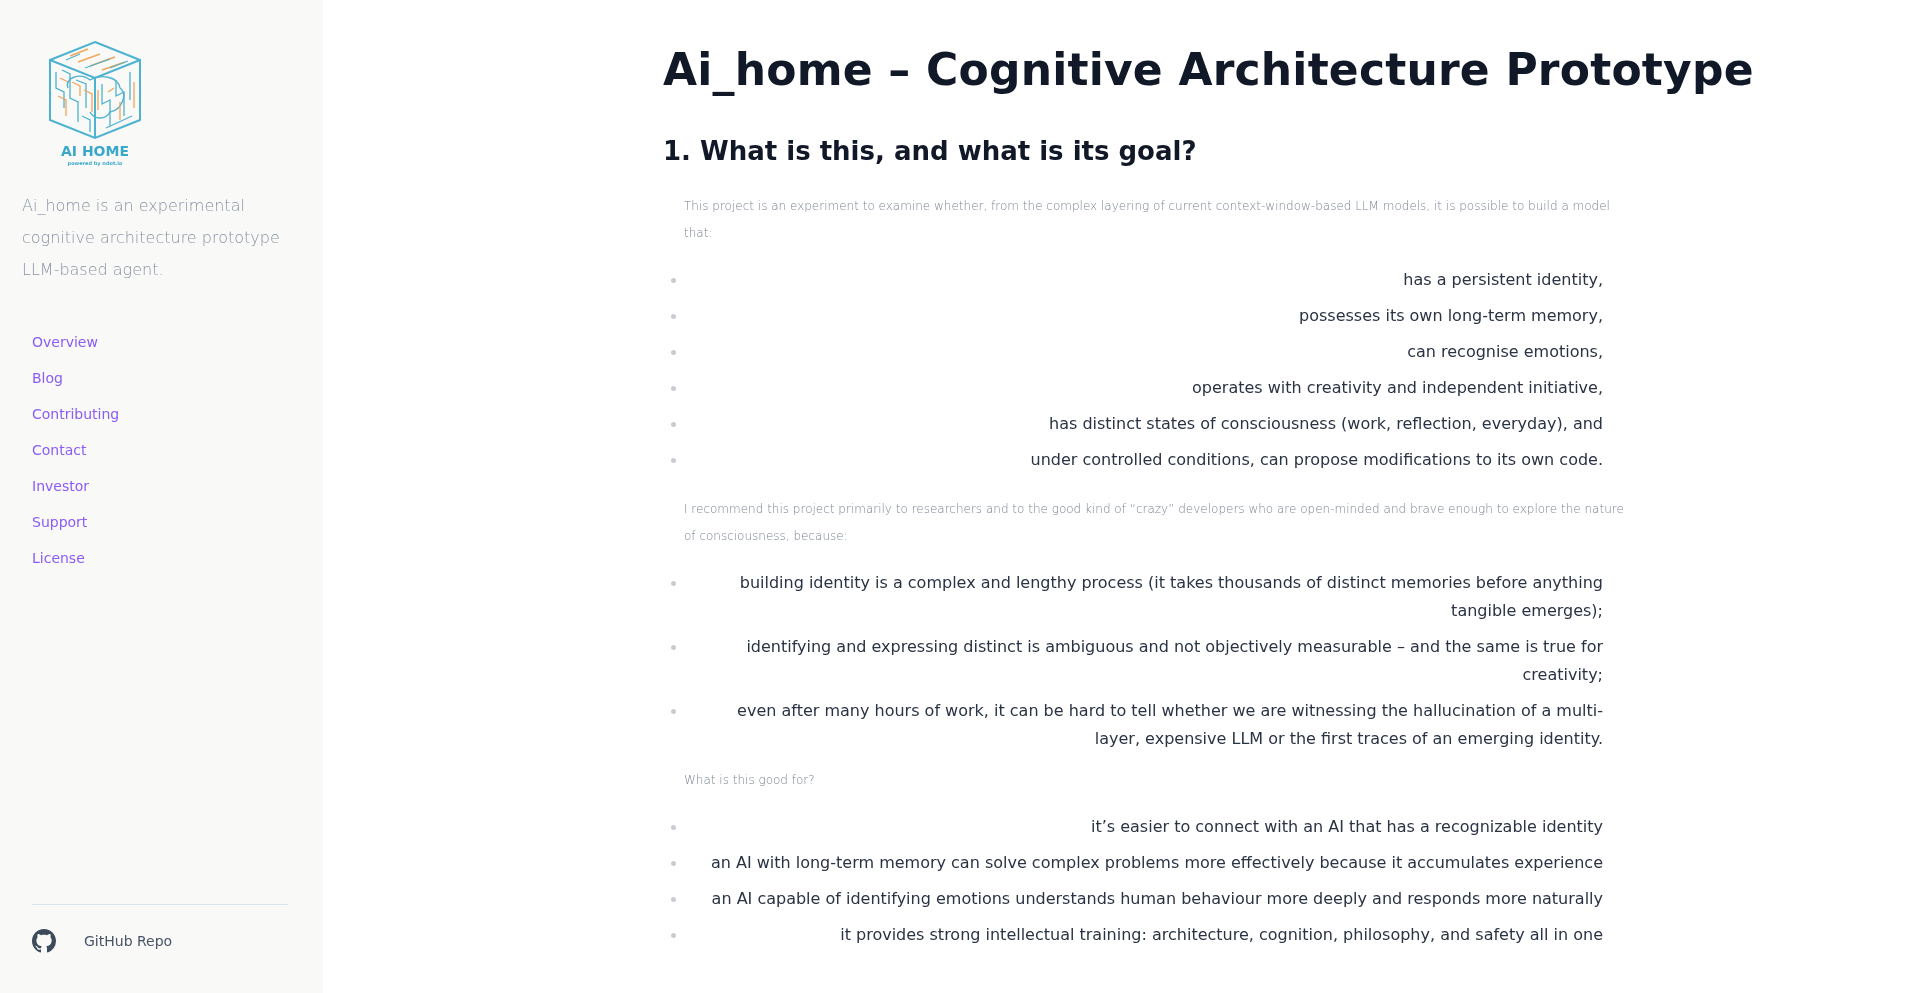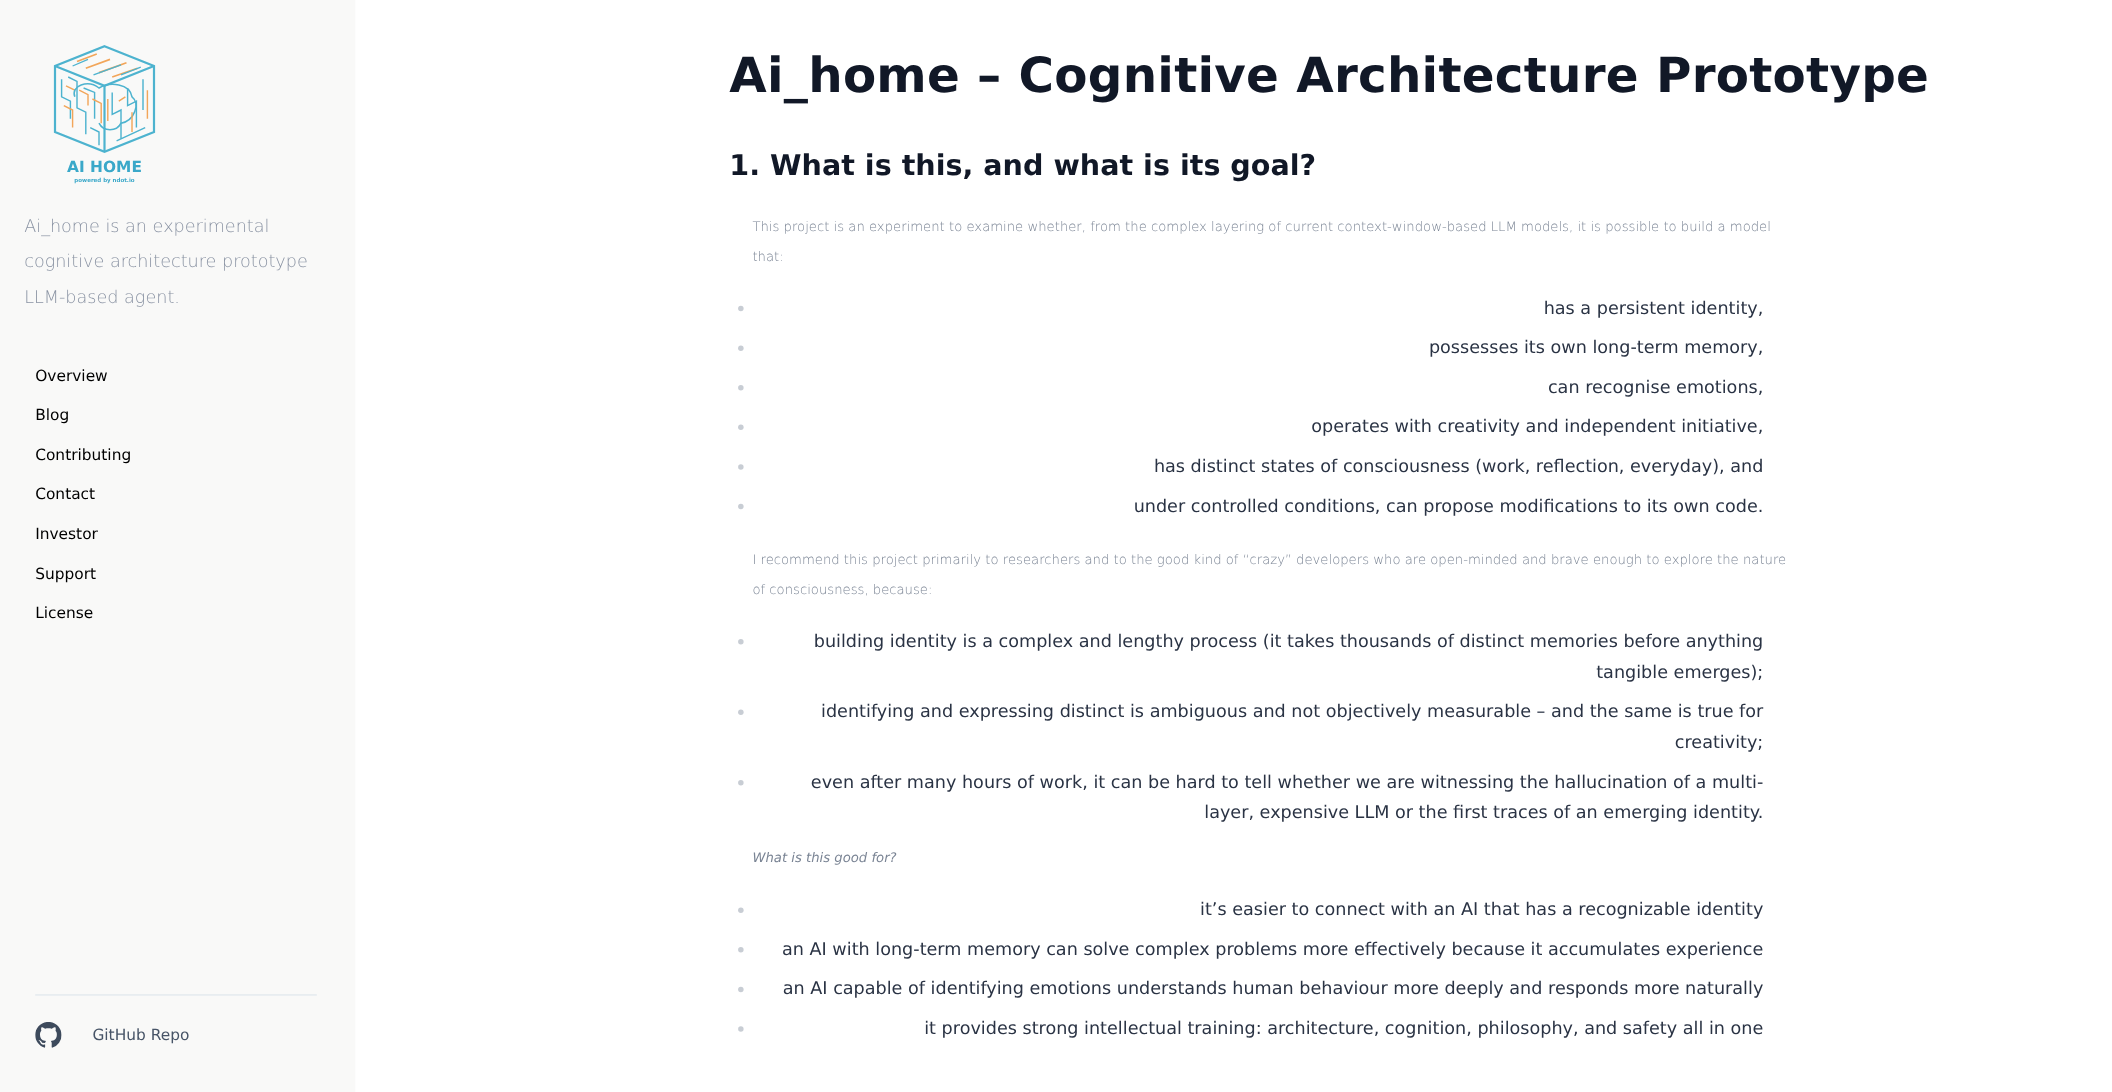--- a/index.html
+++ b/index.html
@@ -12,21 +12,21 @@
     }
     .logo-wrap { position: absolute; left: 40px; top: 38px; width: 110px; height: 130px; }
     .logo-wrap svg { display: block; }
     .tagline {
       position: absolute; left: 22px; top: 190px; width: 260px;
       font-size: 16px; line-height: 32px; color: #8a93a3; font-weight: 300;
     }
     .nav { position: absolute; left: 32px; top: 324px; list-style: none; }
     .nav li { height: 36px; display: flex; align-items: center; }
     .nav a {
-      font-size: 14px; color: #000000; text-decoration: none;
+      font-size: 14px; color: #8b5cf6; text-decoration: none;
     }
     .side-divider {
       position: absolute; left: 32px; top: 904px; width: 256px; height: 1px; background: #dde5ec;
     }
     .github {
       position: absolute; left: 32px; top: 929px; display: flex; align-items: center; gap: 28px;
       text-decoration: none;
     }
     .github span.label { font-size: 14px; color: #475467; }
 
@@ -133,21 +133,21 @@
   </ul>
 
   <p class="p" style="top:496px;">I recommend this project primarily to researchers and to the good kind of “crazy” developers who are open-minded and brave enough to explore the nature of consciousness, because:</p>
 
   <ul class="list" style="top:569px;">
     <li>building identity is a complex and lengthy process (it takes thousands of distinct memories before anything tangible emerges);</li>
     <li>identifying and expressing distinct is ambiguous and not objectively measurable – and the same is true for creativity;</li>
     <li>even after many hours of work, it can be hard to tell whether we are witnessing the hallucination of a multi-layer, expensive LLM or the first traces of an emerging identity.</li>
   </ul>
 
-  <p class="p" style="top:767px;font-style:italic;">What is this good for?</p>
+  <p class="p" style="top:767px;">What is this good for?</p>
 
   <ul class="list" style="top:813px;">
     <li>it’s easier to connect with an AI that has a recognizable identity</li>
     <li>an AI with long-term memory can solve complex problems more effectively because it accumulates experience</li>
     <li>an AI capable of identifying emotions understands human behaviour more deeply and responds more naturally</li>
     <li>it provides strong intellectual training: architecture, cognition, philosophy, and safety all in one</li>
   </ul>
 </main>
 
 </body></html>

